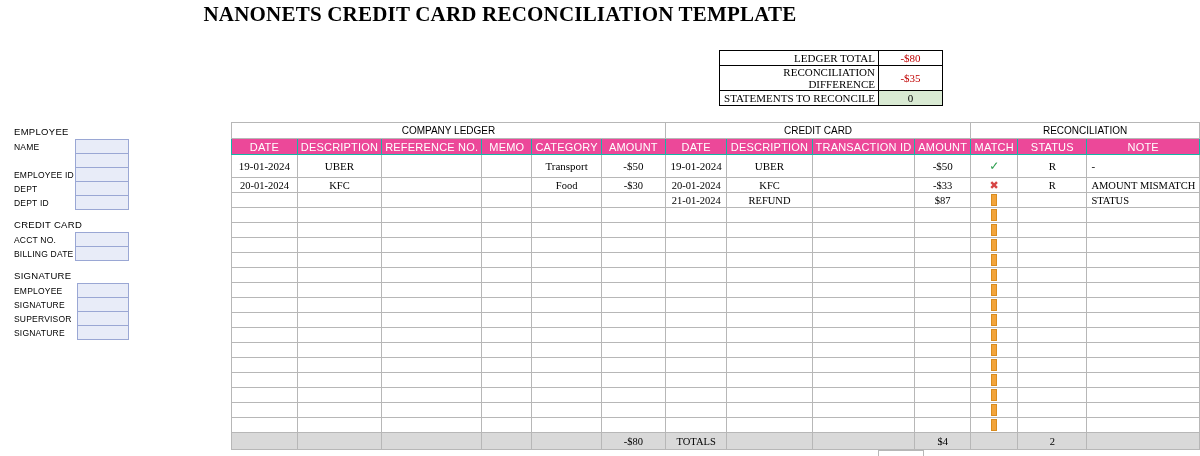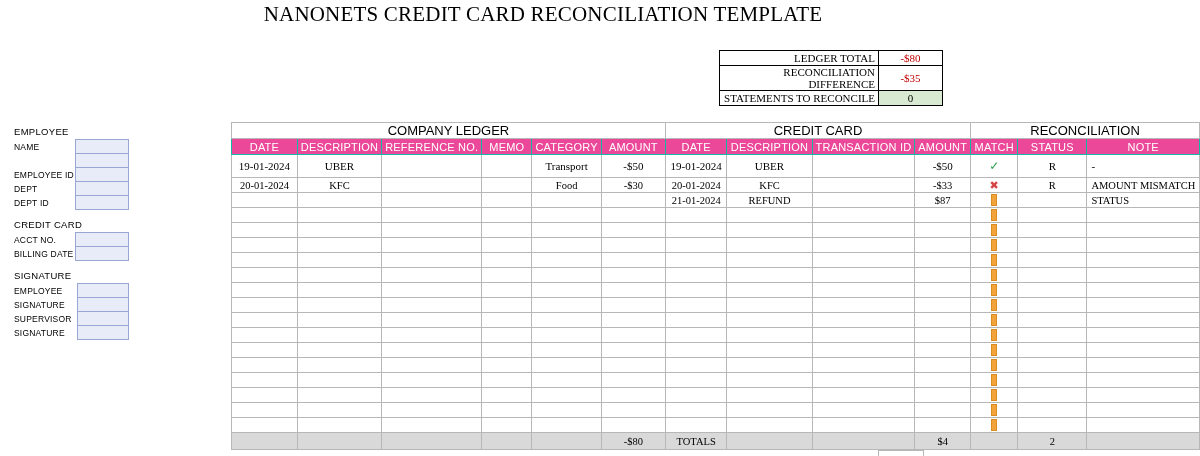--- a/index.html
+++ b/index.html
@@ -15,24 +15,23 @@
     color: #000;
     overflow: hidden;
   }
   .page-title {
     position: absolute;
     left: 0;
     top: 2px;
     width: 1000px;
     text-align: center;
     font-family: "Liberation Serif", serif;
-    font-weight: normal;
+    font-weight: bold;
     font-size: 21px;
     letter-spacing: 0.2px;
-    padding-left: 43px;
   }
 
   
   .summary {
     position: absolute;
     left: 719px;
     top: 50px;
     border-collapse: collapse;
     font-size: 11px;
   }
@@ -98,21 +97,21 @@
     height: 14px;
     padding: 0 3px;
     font-weight: normal;
     text-align: center;
     white-space: nowrap;
     overflow: hidden;
   }
   .grid tr.group-row td {
     background: #ffffff;
     border: 1px solid #b7b7b7;
-    font-size: 13px;
+    font-size: 10px;
     height: 15px;
   }
   .grid tr.head-row td {
     background: #ec4899;
     color: #ffffff;
     font-size: 11px;
     letter-spacing: 0.2px;
     border: 1px solid #14b8a6;
     height: 15px;
   }

